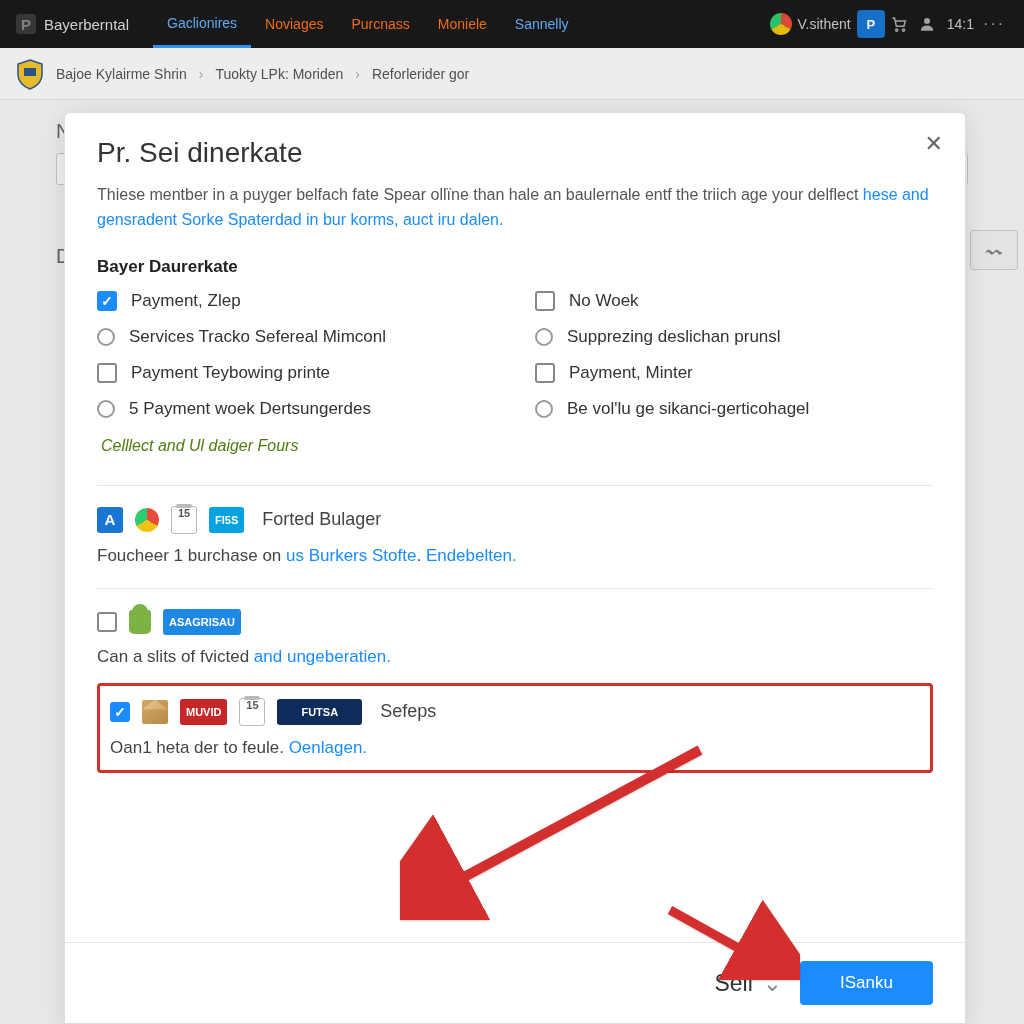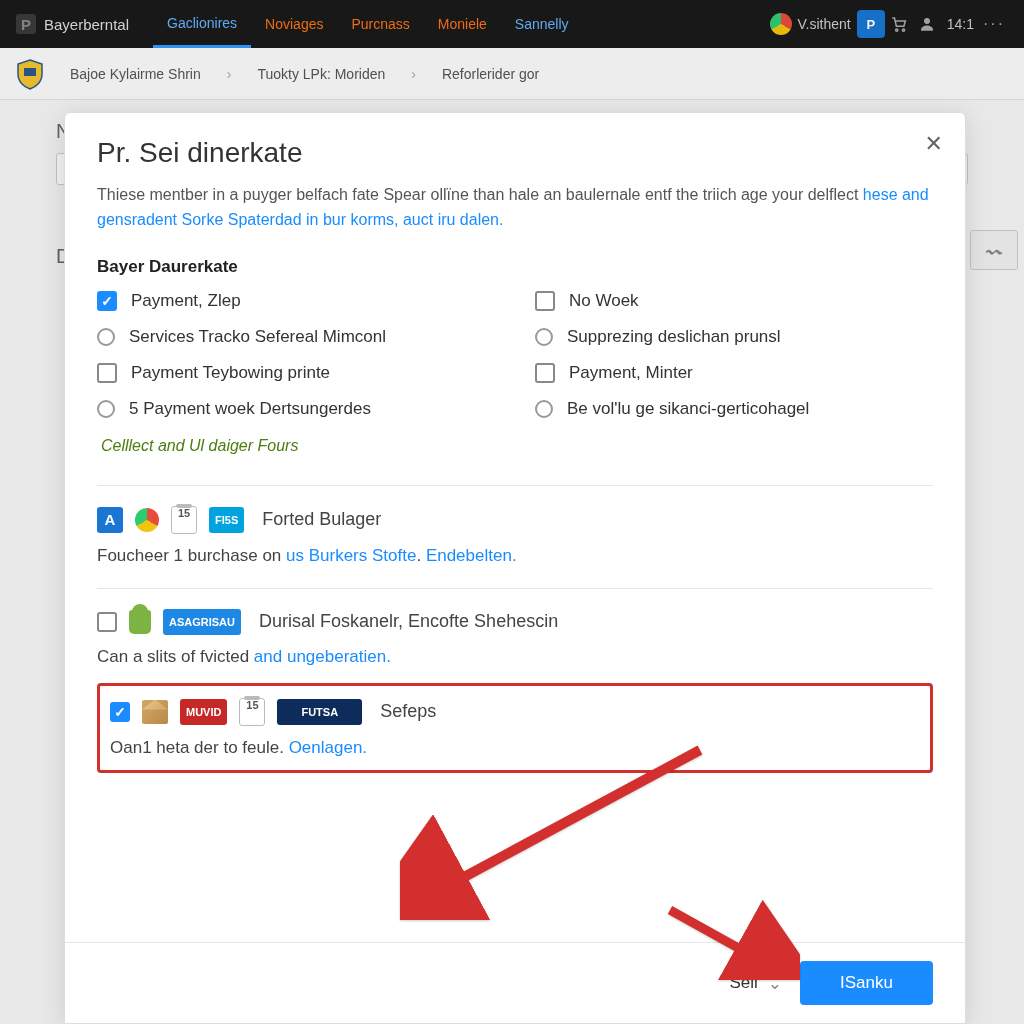--- a/index.html
+++ b/index.html
@@ -10,21 +10,21 @@
   .topbar .brand { display:flex; align-items:center; font-weight:500; color:#ddd; margin-right:24px; font-size:15px;}
   .topbar .brand .p-logo { width:20px; height:20px; background:#3a3a3a; border-radius:3px; margin-right:8px; display:flex; align-items:center; justify-content:center; font-weight:bold; color:#888;}
   .topbar .nav-item { padding: 0 14px; font-size:14px; color:#f97316; cursor:pointer; height:48px; display:flex; align-items:center; }
   .topbar .nav-item.active { color:#66b3ff; border-bottom:3px solid #3399ff; }
   .topbar .spacer { flex:1; }
   .topbar .right-item { margin:0 6px; color:#ccc; font-size:14px; display:flex; align-items:center; gap:6px;}
   .topbar .icon-btn { width:28px; height:28px; border-radius:4px; display:flex; align-items:center; justify-content:center; cursor:pointer; }
   .avatar-circle { width:22px; height:22px; border-radius:50%; background: conic-gradient(#e74c3c 0 120deg, #f1c40f 120deg 240deg, #2ecc71 240deg 360deg); }
 
   
-  .breadcrumb { height:52px; background:#fafafa; border-bottom:1px solid #e0e0e0; display:flex; align-items:center; padding:0 16px; gap:22px; font-size:14px; color:#555;}
+  .breadcrumb { height:52px; background:#fafafa; border-bottom:1px solid #e0e0e0; display:flex; align-items:center; padding:0 16px; gap:8px; font-size:14px; color:#555;}
   .breadcrumb .shield { width:28px; height:32px; }
   .breadcrumb .crumb { padding:0 4px; }
   .breadcrumb .chev { color:#aaa; }
 
   
   .bg-content { padding: 20px 56px; color:#888; }
   .bg-input { height:32px; border:1px solid #ccc; border-radius:3px; background:#fff; width:100%; }
   .bg-small { width:48px; height:40px; border:1px solid #ccc; border-radius:3px; background:#f0f0f0; position:absolute; right:6px; top:230px; display:flex; align-items:center; justify-content:center; color:#888;}
 
   
@@ -65,21 +65,21 @@
   .cal-icon::before { content:""; position:absolute; top:-3px; left:4px; right:4px; height:4px; background:#bbb; border-radius:2px;}
   .globe-icon { width:24px; height:24px; border-radius:50%; background: conic-gradient(#e74c3c 0 120deg, #f1c40f 120deg 240deg, #2ecc71 240deg 360deg);}
   .android-icon { width:22px; height:24px; background:#7cb342; border-radius:3px 3px 5px 5px; position:relative;}
   .android-icon::before { content:""; position:absolute; top:-6px; left:3px; width:16px; height:8px; background:#7cb342; border-radius:8px 8px 0 0;}
   .box-icon { width:26px; height:24px; background:linear-gradient(135deg,#d4a862 0%, #b8894a 100%); border-radius:2px; position:relative;}
   .box-icon::before{content:"";position:absolute;top:0;left:0;right:0;height:10px;background:linear-gradient(135deg,#e8c790,#cda76a);clip-path:polygon(0 100%,50% 0,100% 100%);}
 
   .highlight-box { border:3px solid #d32f2f; border-radius:4px; padding:12px 10px 12px 10px; margin-top:6px; }
 
   .modal-footer { border-top:1px solid #e6e6e6; padding:18px 32px; display:flex; justify-content:flex-end; align-items:center; gap:18px; background:#fff;}
-  .sel-wrap { display:flex; align-items:center; gap:10px; font-size:17px; color:#333;}
+  .sel-wrap { display:flex; align-items:center; gap:10px; font-size:23px; color:#333;}
   .sel-caret { color:#888; }
   .primary-btn { background:#1a8cff; color:#fff; border:none; border-radius:4px; padding:12px 40px; font-size:17px; cursor:pointer;}
 
   
   .arrow { position:absolute; pointer-events:none; }
   .arrow svg { filter: drop-shadow(0 1px 1px rgba(0,0,0,0.2)); }
 </style>
 </head>
 <body>
 
@@ -211,21 +211,20 @@
     </div>
 
     <hr class="divider">
 
     
     <div class="row-item">
       <div class="row-icons">
         <span class="chk"></span>
         <span class="android-icon"></span>
         <span class="badge asag">ASAGRISAU</span>
-        <span class="lbl">Durisal Foskanelr, Encofte Shehescin</span>
       </div>
       <div class="row-sub">
         <span>Can a slits of fvicted</span>
         <span class="hl">and ungeberatien.</span>
       </div>
     </div>
 
     
     <div class="highlight-box">
       <div class="row-icons">

